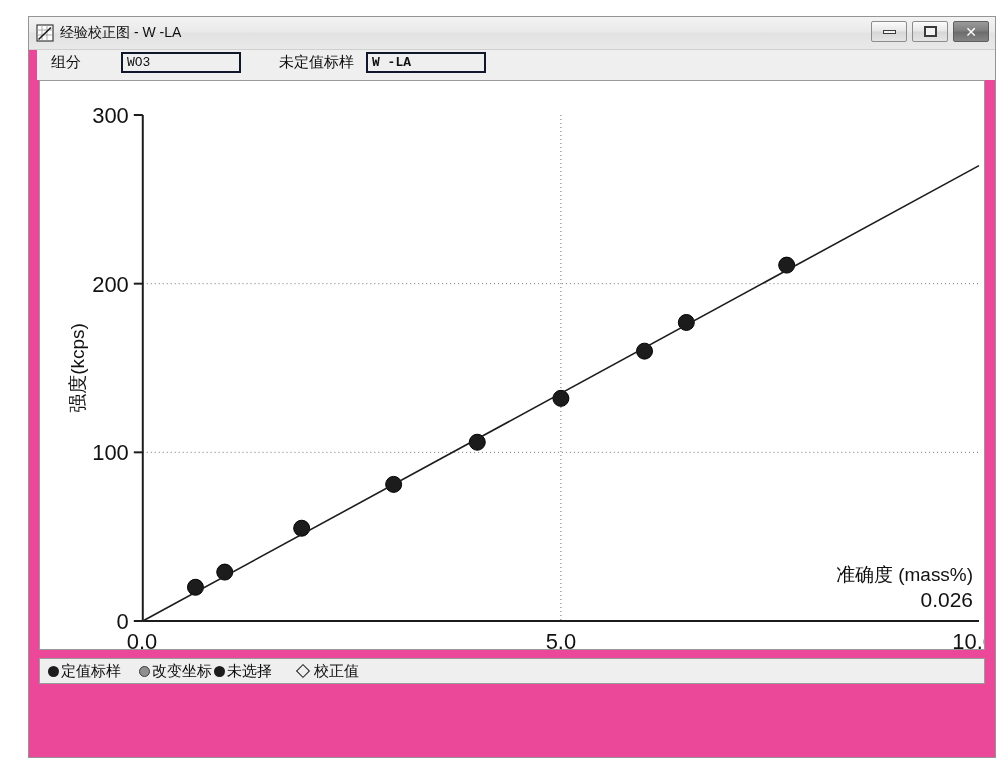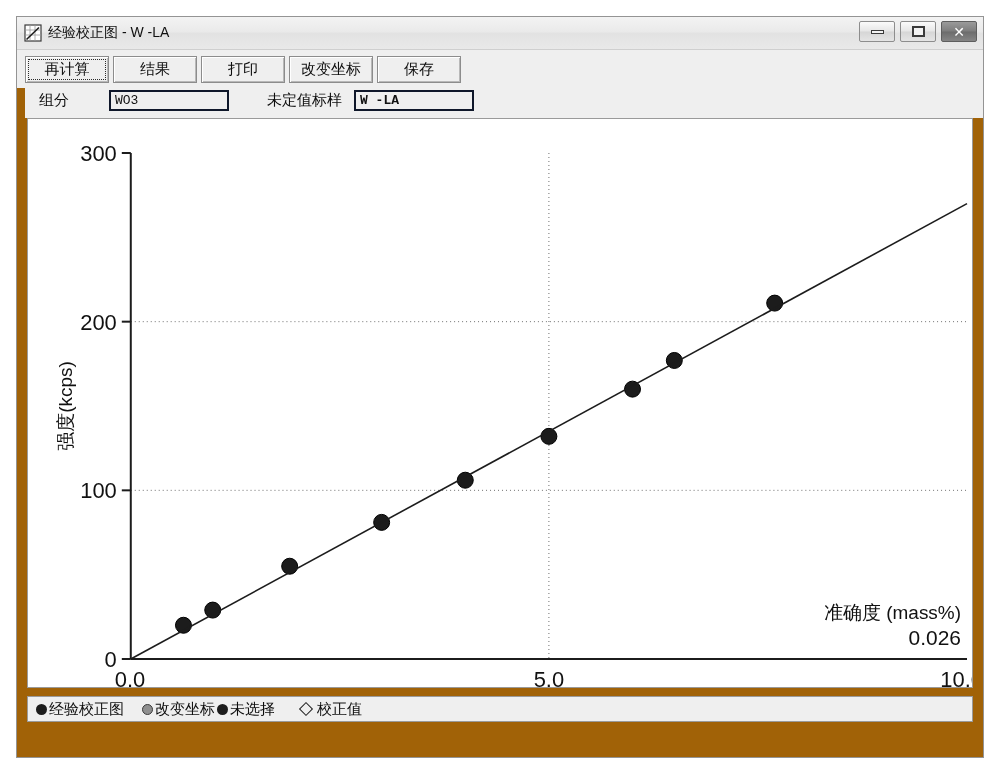--- a/index.html
+++ b/index.html
@@ -1,20 +1,20 @@
 <!DOCTYPE html>
 <html><head>
 <meta charset="utf-8">
 <style>
   html,body{margin:0;padding:0;background:#ffffff;}
   body{width:1000px;height:774px;font-family:"Liberation Sans","DejaVu Sans",sans-serif;overflow:hidden;}
 
   .window{
-    position:absolute;left:16px;top:16px;width:968px;height:742px;
-    background:#a16207;border:1px solid #949494;box-sizing:border-box;
+    position:absolute;left:28px;top:16px;width:968px;height:742px;
+    background:#ec4899;border:1px solid #949494;box-sizing:border-box;
   }
 
   
   .titlebar{
     position:relative;height:32px;
     background:linear-gradient(to bottom,#f3f3f3 0%,#eaeaea 45%,#e2e2e2 52%,#e9e9e9 100%);
     border-bottom:1px solid #cfcfcf;
     display:flex;align-items:center;
   }
   .title-icon{width:18px;height:18px;margin-left:7px;margin-right:6px;flex:0 0 auto;}
@@ -115,27 +115,20 @@
       </div>
       <div class="win-btn">
         <span class="max-glyph"></span>
       </div>
       <div class="win-btn close">
         <span class="gx">✕</span>
       </div>
     </div>
   </div>
 
-  <div class="toolbar">
-    <div class="tbtn focused">再计算</div>
-    <div class="tbtn">结果</div>
-    <div class="tbtn">打印</div>
-    <div class="tbtn">改变坐标</div>
-    <div class="tbtn">保存</div>
-  </div>
 
   <div class="fieldrow">
     <span class="flabel">组分</span>
     <span class="finput" id="comp-input">WO3</span>
     <span class="flabel second">未定值标样</span>
     <span class="finput" id="line-input">W -LA</span>
   </div>
 
   <div class="chartpanel">
     <svg class="chart-svg" viewBox="0 0 946 568" preserveAspectRatio="none">
@@ -171,21 +164,21 @@
           <polyline points="103,540 941,84.59999999999997" fill="none" stroke="#1c1c1c" stroke-width="1.6"></polyline>
           <text x="935" y="500" font-size="19" text-anchor="end" fill="#111111" font-family="&quot;Liberation Sans&quot;,&quot;DejaVu Sans&quot;,sans-serif">准确度 (mass%)</text>
           <text x="935" y="526" font-size="21" text-anchor="end" fill="#111111" font-family="&quot;Liberation Sans&quot;,&quot;DejaVu Sans&quot;,sans-serif">0.026</text>
         </g>
     </svg>
   </div>
 
   <div class="legendbar">
     <span class="legend-item">
       <span class="lg-dot dark"></span>
-      <span>经验校正图</span>
+      <span>定值标样</span>
     </span>
     <span class="gap-a"></span>
     <span class="legend-item">
       <span class="lg-dot gray"></span>
       <span>改变坐标</span>
     </span>
     <span class="gap-b"></span>
     <span class="legend-item">
       <span class="lg-dot dark"></span>
       <span>未选择</span>

